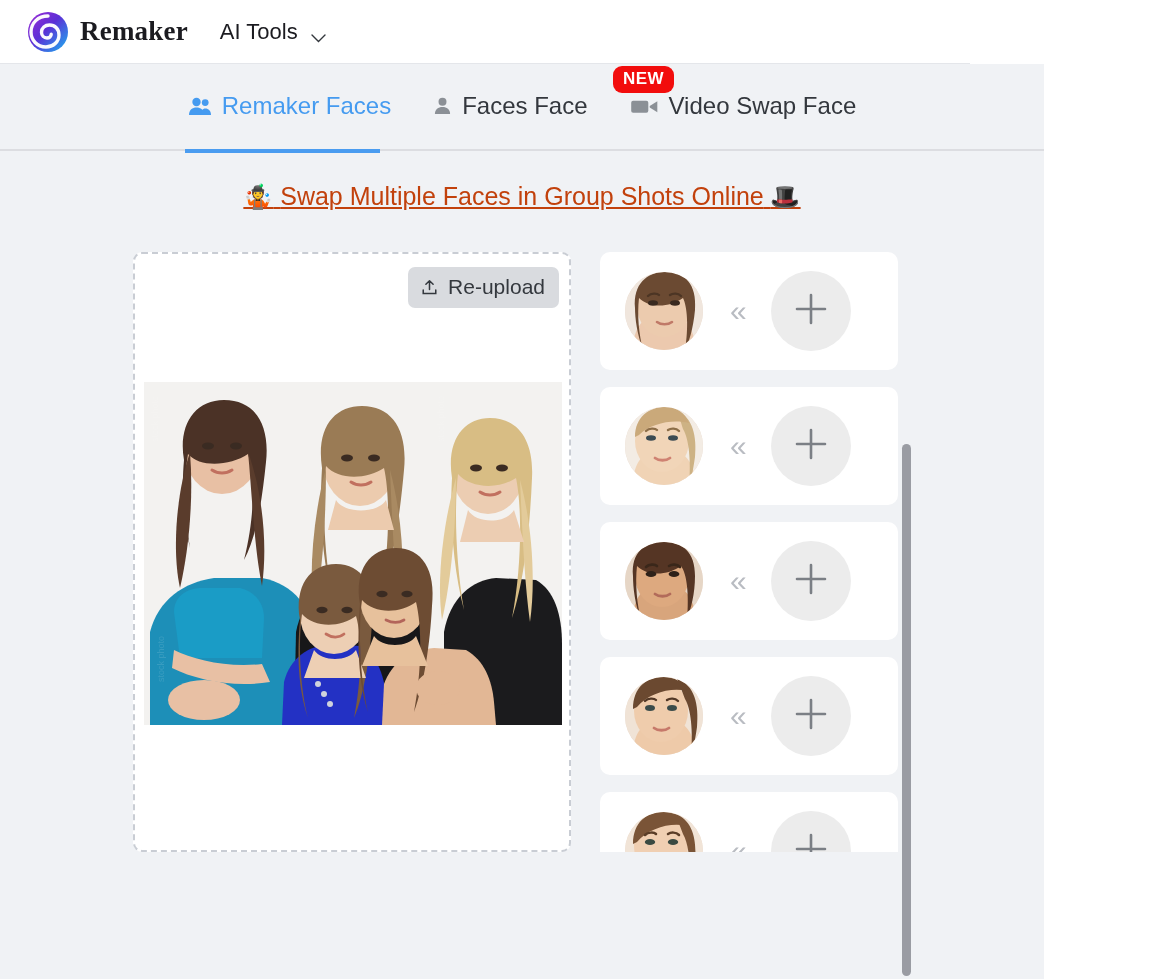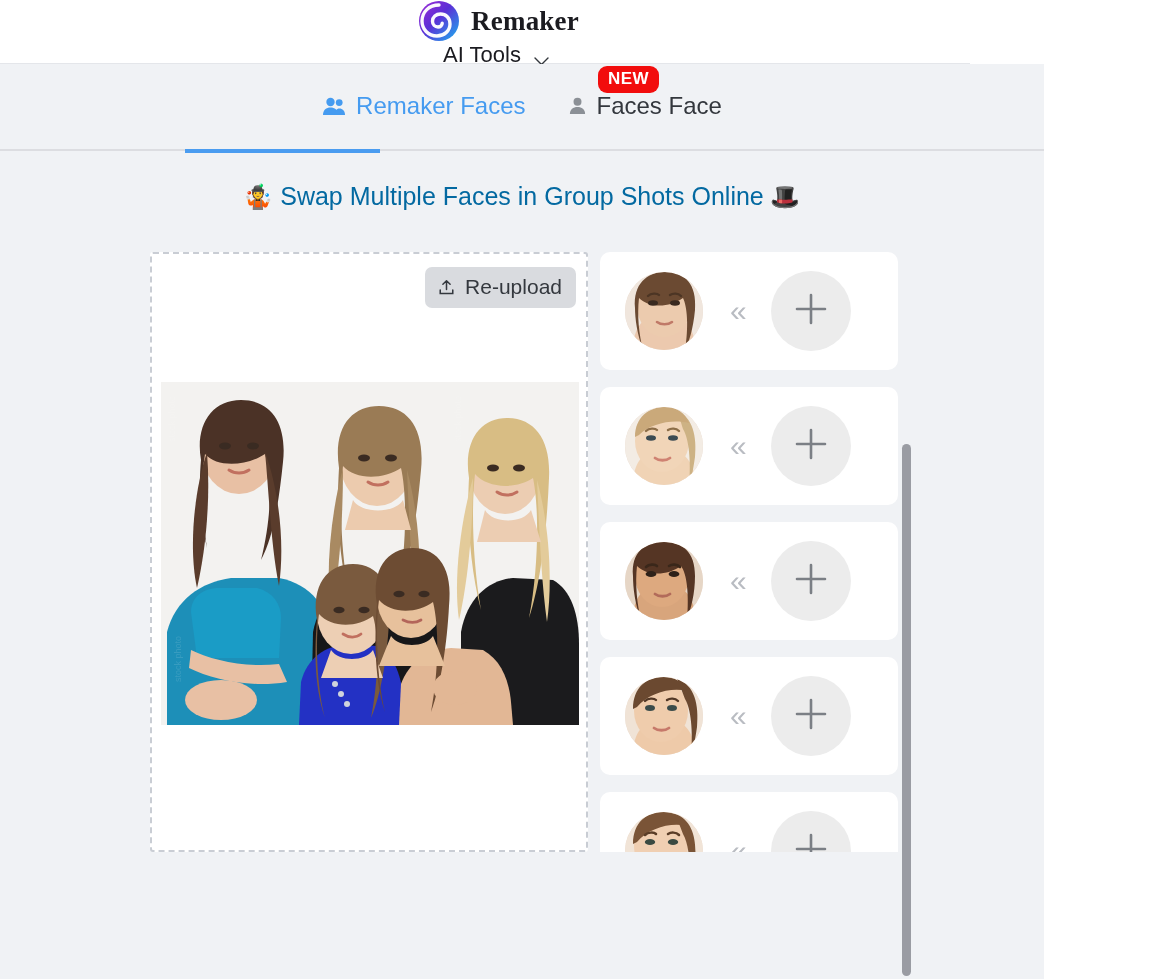--- a/index.html
+++ b/index.html
@@ -10,30 +10,30 @@
     font-family: "Liberation Sans", sans-serif;
     overflow: hidden;
   }
 
   
   .header {
     position: absolute; left: 0; top: 0;
     width: 970px; height: 64px;
     background: #ffffff;
     border-bottom: 1px solid #e4e6ea;
-    display: flex; align-items: center; flex-direction: column;
+    display: flex; align-items: center;
   }
   .brand { display: flex; align-items: center; margin-left: 27px; }
   .logo { width: 42px; height: 42px; flex: 0 0 42px; }
   .brand-name {
     font-family: "Liberation Serif", serif;
     font-size: 27px; font-weight: 700; color: #1b1b20;
     margin-left: 11px; letter-spacing: .2px;
   }
-  .nav-menu { display: flex; align-items: center; margin-left: 22px; cursor: pointer; }
+  .nav-menu { display: flex; align-items: center; margin-left: 32px; cursor: pointer; }
   .nav-menu-label { font-size: 22px; color: #1b1b20; }
   .chev-down {
     width: 15px; height: 9px; margin-left: 13px; margin-top: 3px;
     display: inline-block;
   }
 
   
   .panel {
     position: absolute; left: 0; top: 64px;
     width: 1044px; height: 915px;
@@ -55,46 +55,45 @@
     cursor: pointer;
   }
   .tab + .tab { margin-left: 42px; }
   .tab.active { color: #459bf0; }
   .tab-ico { margin-right: 10px; display: inline-flex; align-items: center; }
   .tab-underline {
     position: absolute; left: 185px; top: 85px;
     width: 195px; height: 4px; background: #4a9cf0;
   }
   .new-badge {
-    position: absolute; left: 598px; top: 2px;
+    position: absolute; left: 613px; top: 2px;
     background: #f20d0d; color: #fff;
     font-size: 17px; font-weight: 700;
     padding: 3px 10px 4px; border-radius: 9px;
     letter-spacing: .4px;
   }
 
   
   .heading {
     position: absolute; left: 0; top: 118px;
     width: 1044px; text-align: center;
-    font-size: 25px; color: #0369a1;
+    font-size: 25px; color: #c2410c; text-decoration: underline;
   }
   .heading .emo { font-size: 24px; }
 
   
   .workarea { position: absolute; left: 0; top: 188px; width: 1044px; }
 
   .uploadbox {
     position: absolute; left: 133px; top: 0;
     width: 438px; height: 600px;
     border: 2px dashed #c9cdd4;
-    border-radius: 3px;
+    border-radius: 9px;
     background: #ffffff;
     overflow: hidden;
-    margin-left: 17px;
   }
   .reupload {
     position: absolute; right: 10px; top: 13px;
     display: flex; align-items: center;
     background: #d9dbdf; color: #34383e;
     border-radius: 7px; padding: 8px 14px 9px 12px;
     font-size: 21px; cursor: pointer;
   }
   .reupload .up-ico { margin-right: 9px; display: inline-flex; }
 
@@ -196,20 +195,29 @@
     <div class="tab">
       <span class="tab-ico">
         <svg viewBox="0 0 20 20" width="19" height="19">
           <circle cx="10" cy="6" r="4.2" fill="#8b9096"></circle>
           <path d="M2 19 C2 14 5.5 11.6 10 11.6 C14.5 11.6 18 14 18 19 Z" fill="#8b9096"></path>
         </svg>
       </span>
       <span>Faces Face</span>
     </div>
 
+    <div class="tab">
+      <span class="tab-ico">
+        <svg viewBox="0 0 30 20" width="29" height="19">
+          <rect x="1" y="5" width="18" height="12.5" rx="2" fill="#8b9096"></rect>
+          <path d="M20.5 10.5 L28.5 5.5 L28.5 17 L20.5 12 Z" fill="#8b9096"></path>
+        </svg>
+      </span>
+      <span>Video Swap Face</span>
+    </div>
 
     <div class="new-badge">NEW</div>
     <div class="tab-underline"></div>
   </div>
 
   <div class="heading">
     <span class="emo">🤹</span>
     <span>Swap Multiple Faces in Group Shots Online</span>
     <span class="emo">🎩</span>
   </div>

